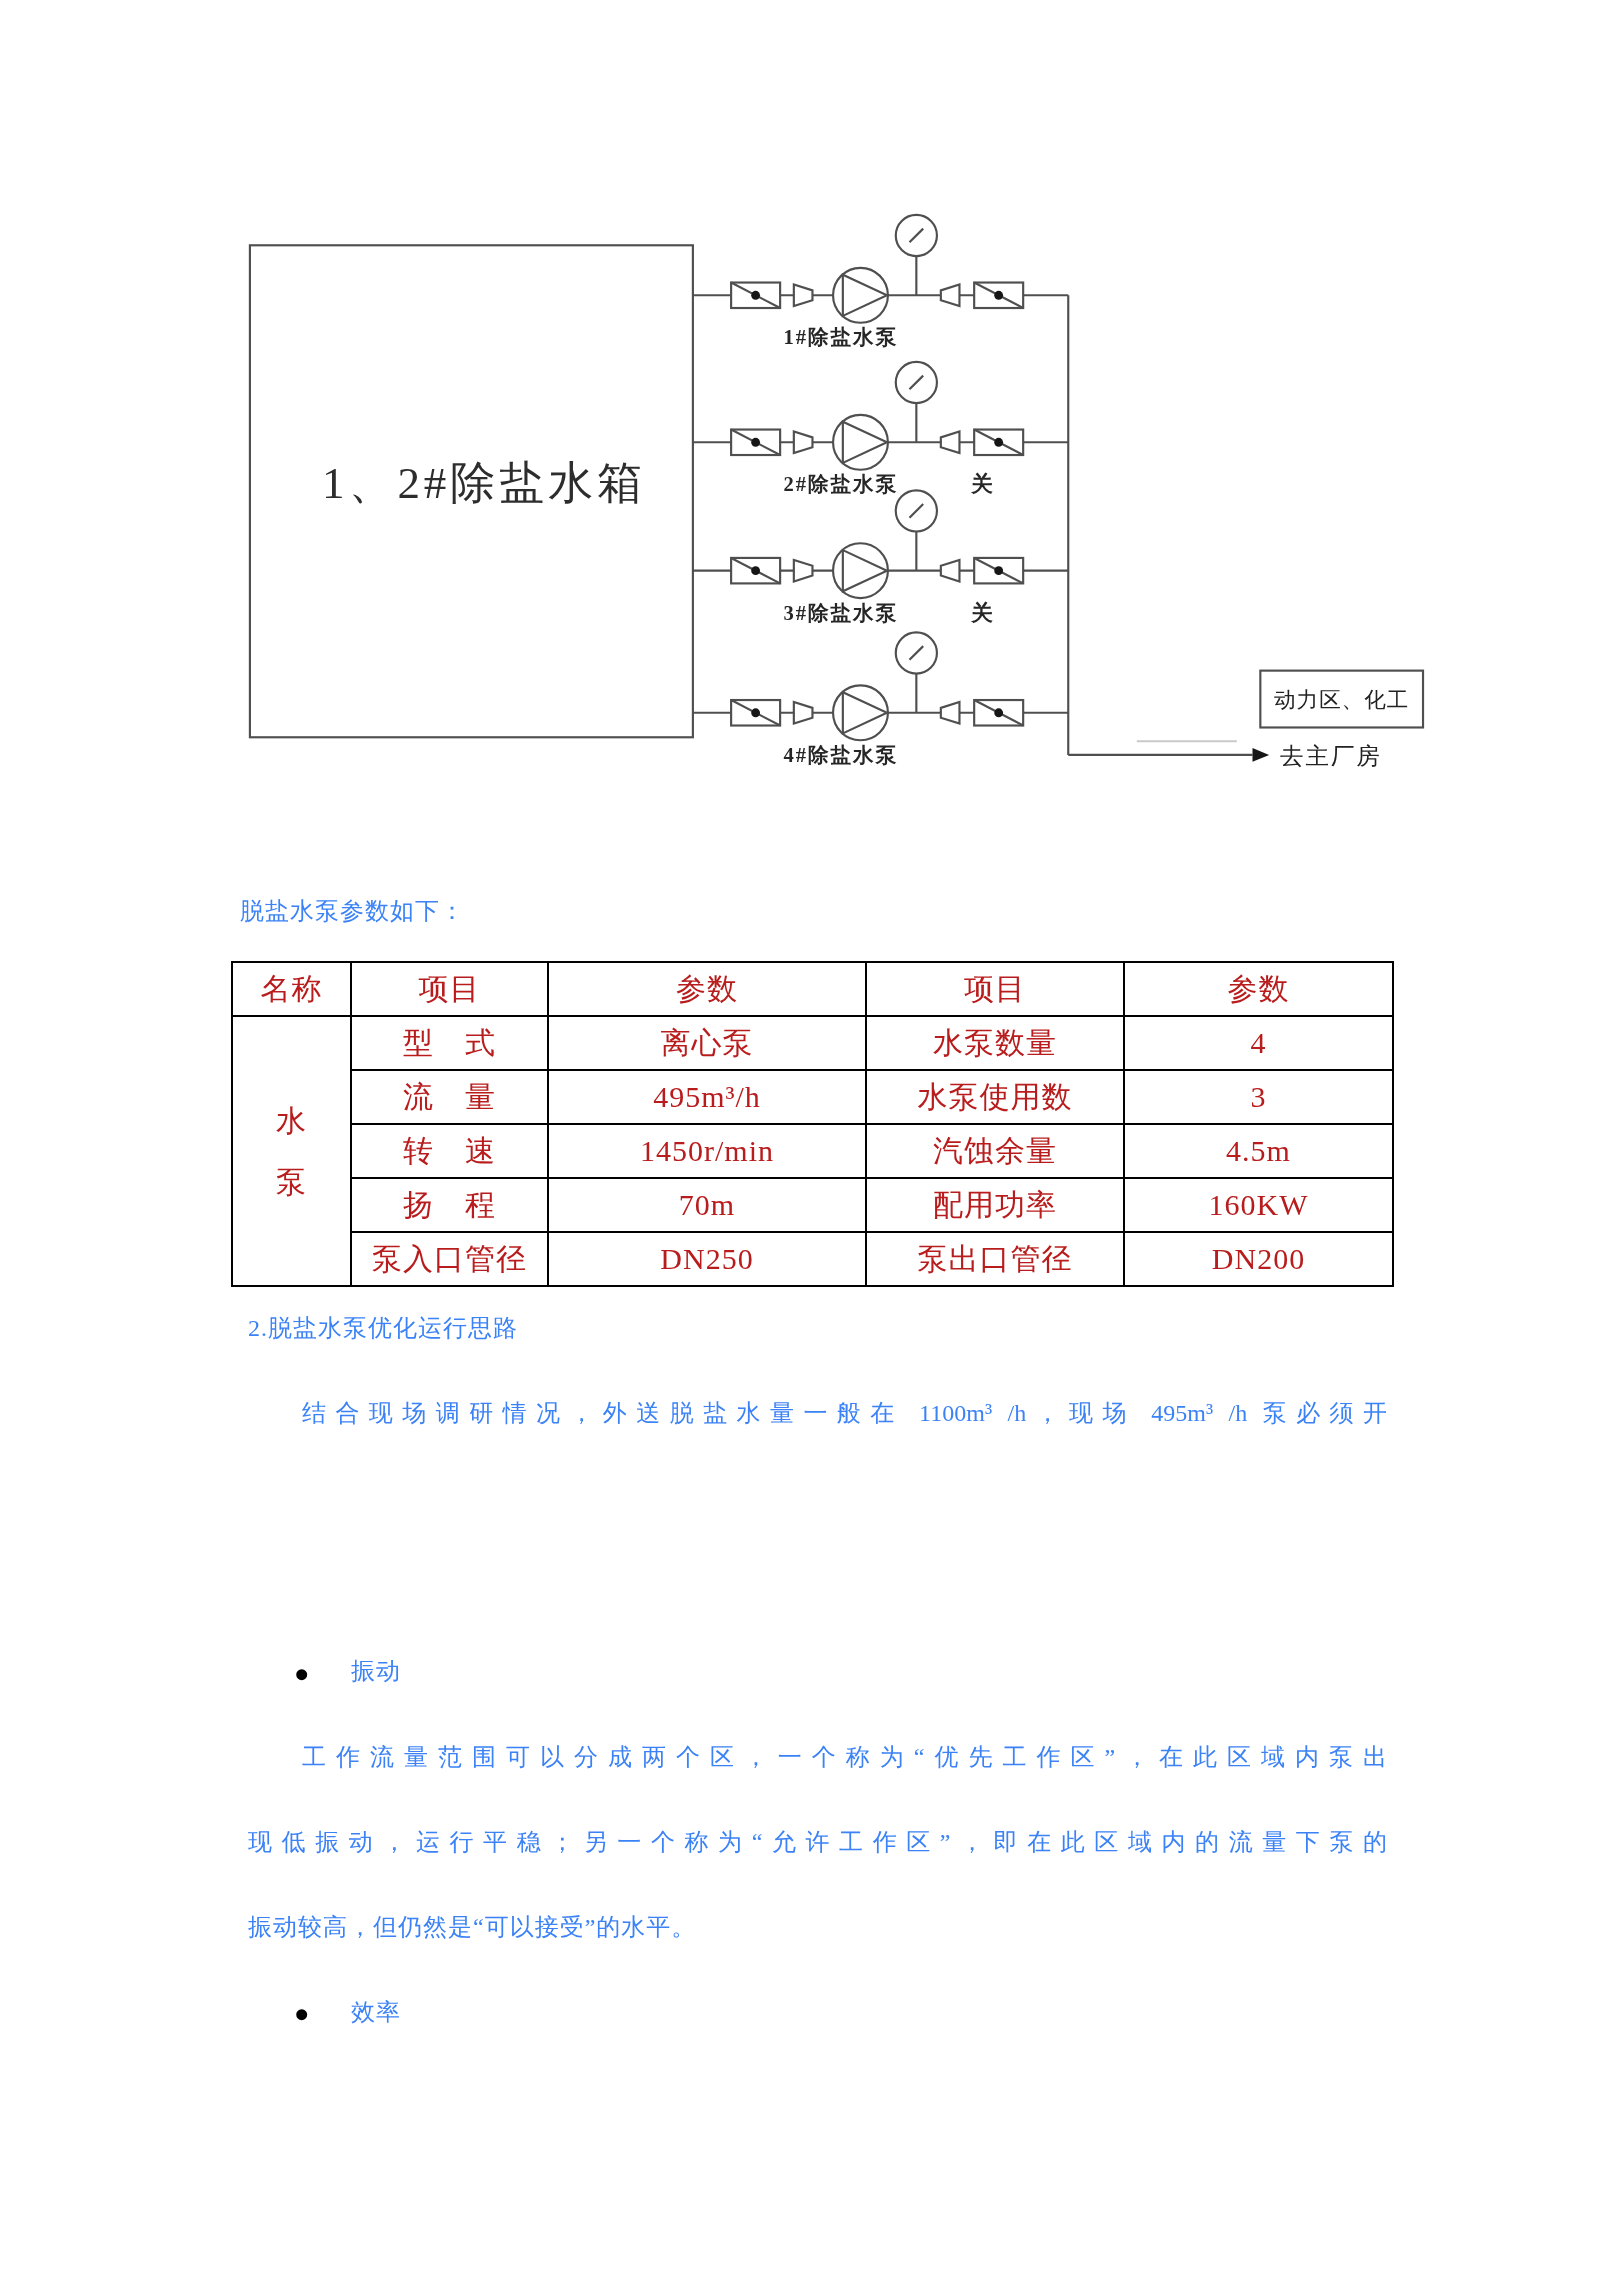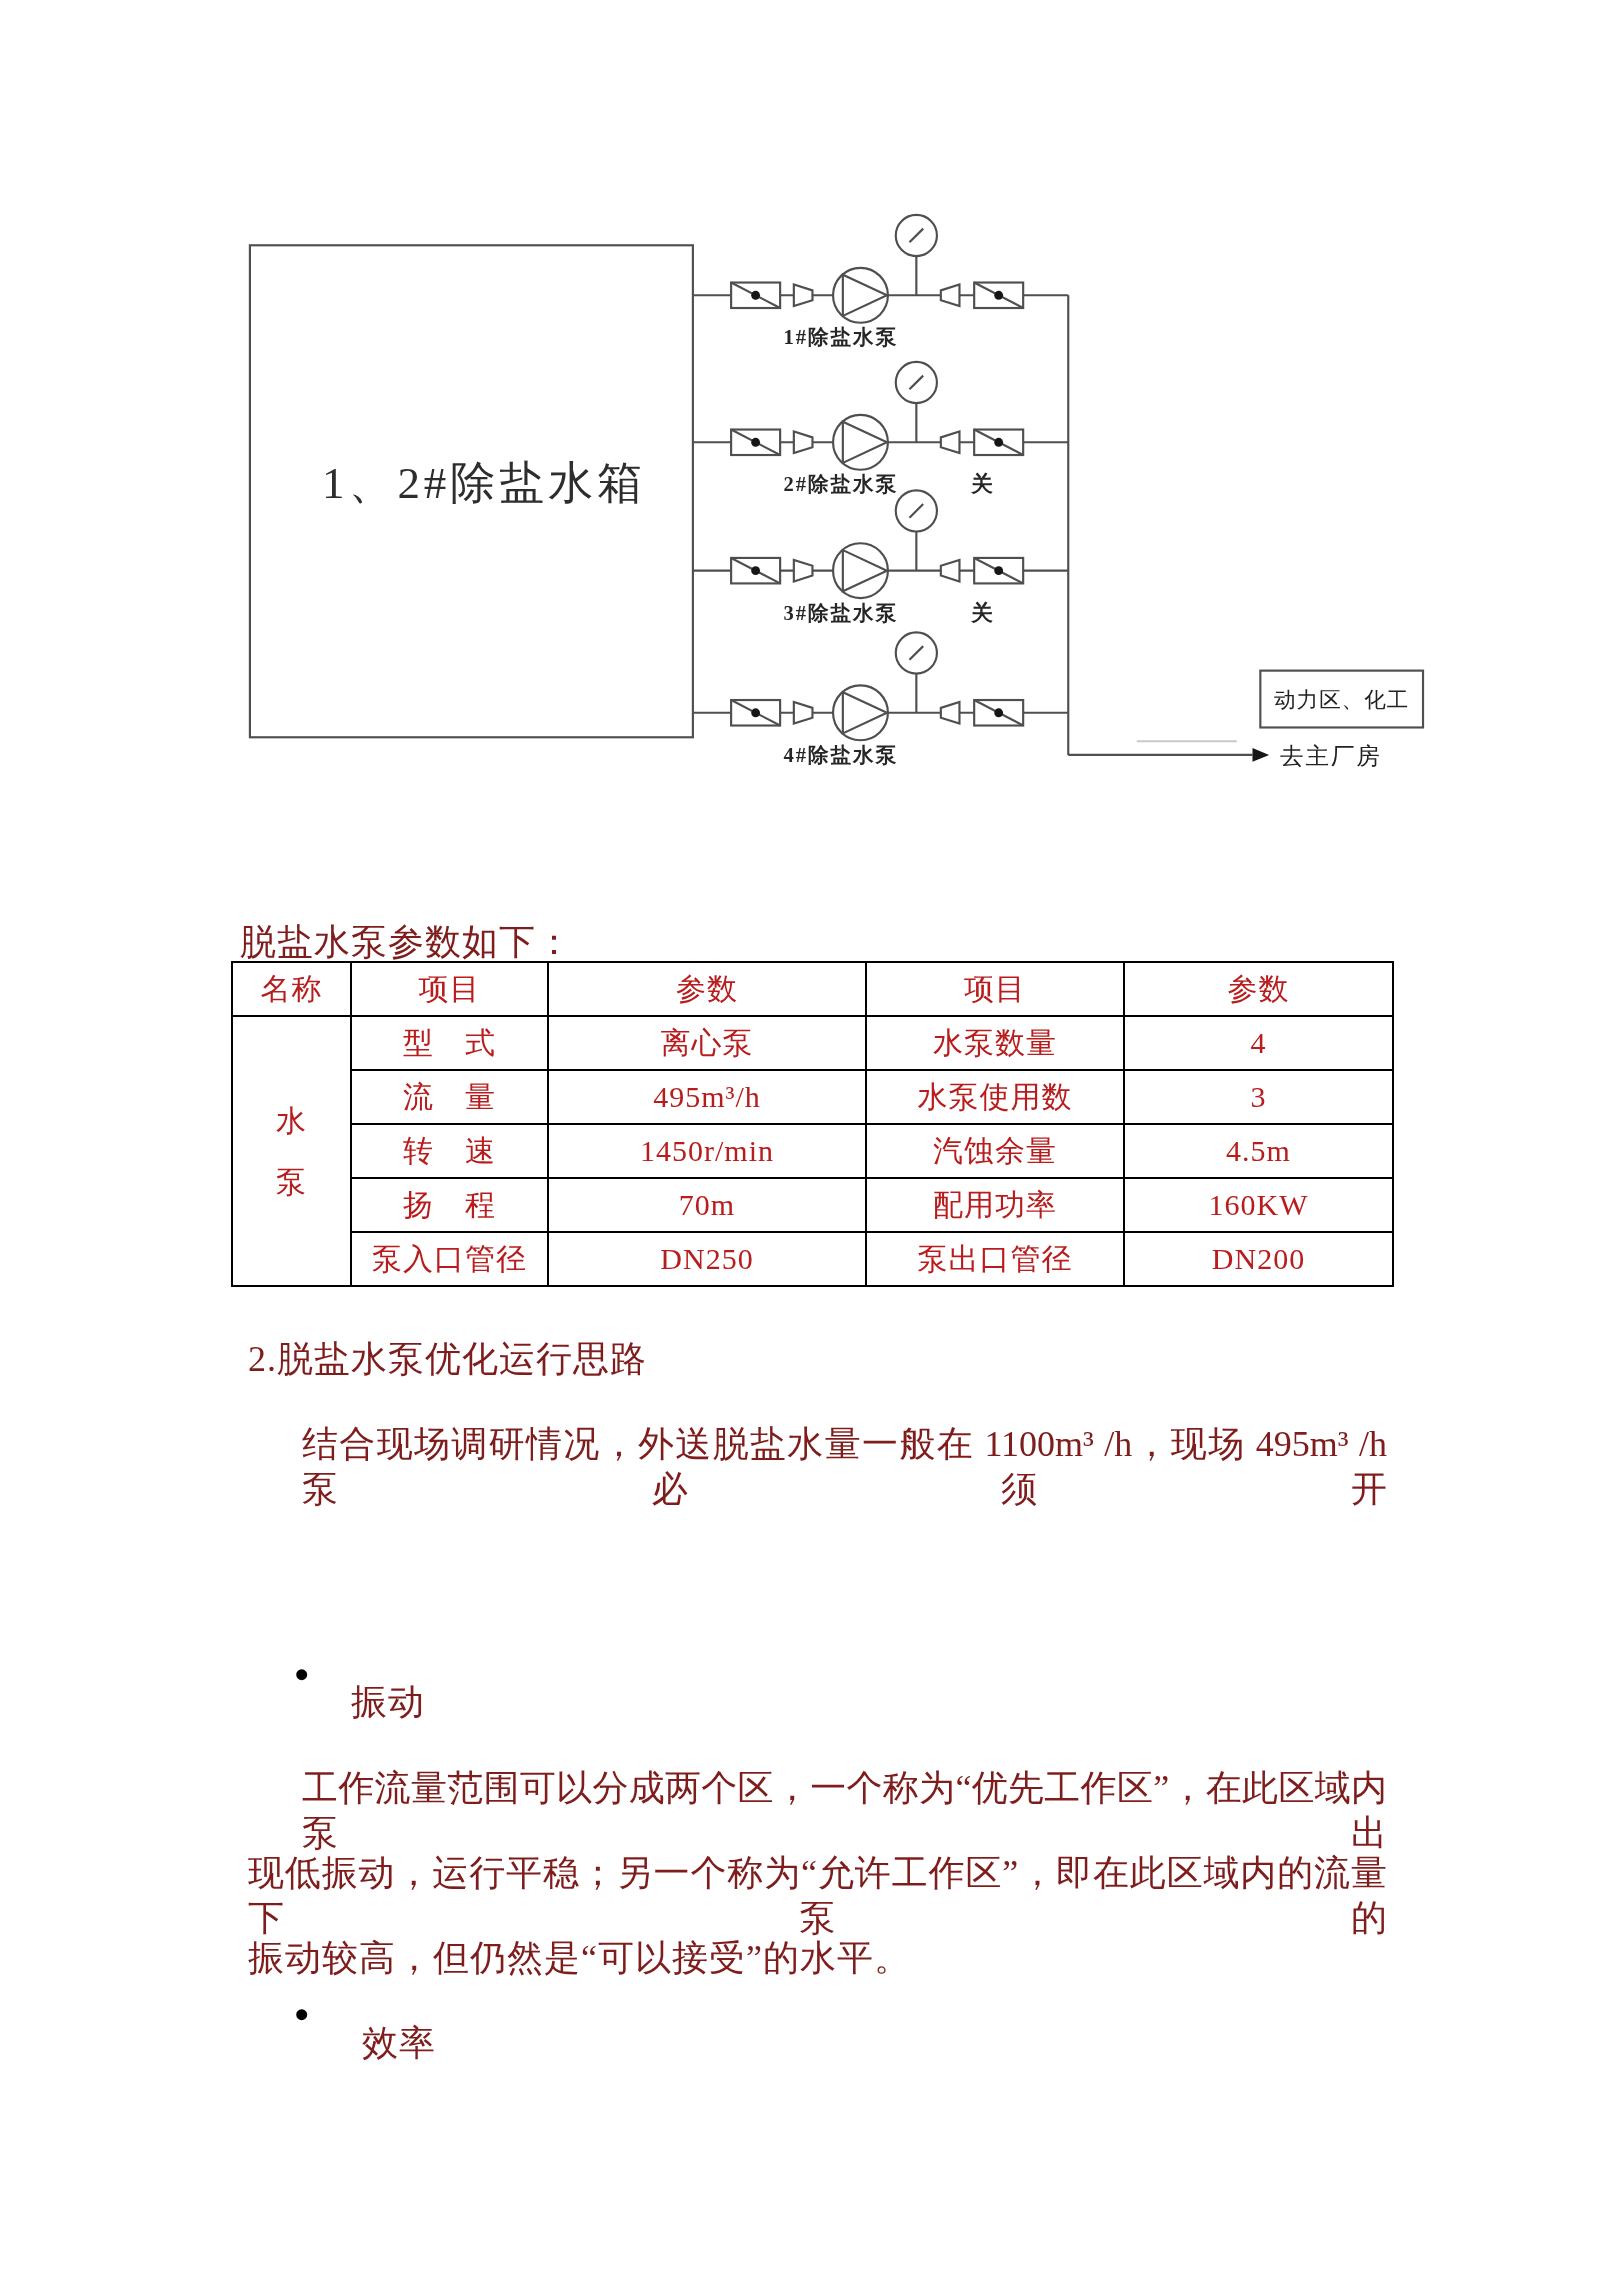--- a/index.html
+++ b/index.html
@@ -11,21 +11,21 @@
   .ln{stroke:#4f4f4f;stroke-width:2.2;fill:none;}
   .faint{stroke:#c9c9c9;stroke-width:2;fill:none;}
   .sym{fill:#ffffff;stroke:#4f4f4f;stroke-width:2.2;}
   .dot{fill:#161616;stroke:none;}
   text{font-family:"Liberation Serif","DejaVu Serif",serif;}
   .tanklabel{font-size:46px;letter-spacing:4px;fill:#2d2d2d;text-anchor:middle;font-weight:500;}
   .pumplabel{font-size:21px;font-weight:600;letter-spacing:2px;text-anchor:middle;fill:#262626;}
   .statuslabel{font-size:22px;font-weight:600;text-anchor:middle;fill:#262626;}
   .destlabel{font-size:22px;text-anchor:middle;fill:#222222;letter-spacing:1px;}
   .outletlabel{font-size:24px;fill:#222222;letter-spacing:2px;}
-  .bodyline{position:absolute;font-size:36px;line-height:1.25;letter-spacing:1px;white-space:nowrap;color:#7f1d1d;margin-top:24px;}
+  .bodyline{position:absolute;font-size:24px;line-height:1.25;letter-spacing:1px;white-space:nowrap;color:#3b82f6;}
   .justline{white-space:normal;letter-spacing:0;text-align:justify;text-align-last:justify;}
   .bullet-dot{position:absolute;font-size:25.5px;color:#000;line-height:1.1;}
   .ptable{
     position:absolute;left:231px;top:961px;width:1160px;
     border-collapse:collapse;table-layout:fixed;border:2.9px solid #000;
     font-size:30px;color:#b91c1c;
   }
   .ptable th,.ptable td{
     border:2px solid #000;text-align:center;vertical-align:middle;
     padding:0;font-weight:normal;letter-spacing:1px;
@@ -153,16 +153,16 @@
   <div class="bodyline justline" style="left:302px;top:1398px;width:1085px;">结合现场调研情况，外送脱盐水量一般在 1100m³ /h，现场 495m³ /h 泵必须开</div>
 
   <span class="bullet-dot" style="left:294px;top:1660px;">●</span>
   <div class="bodyline" style="left:351px;top:1656px;">振动</div>
 
   <div class="bodyline justline" style="left:302px;top:1742px;width:1085px;">工作流量范围可以分成两个区，一个称为“优先工作区”，在此区域内泵出</div>
   <div class="bodyline justline" style="left:248px;top:1827px;width:1139px;">现低振动，运行平稳；另一个称为“允许工作区”，即在此区域内的流量下泵的</div>
   <div class="bodyline" style="left:248px;top:1912px;">振动较高，但仍然是“可以接受”的水平。</div>
 
   <span class="bullet-dot" style="left:294px;top:2000px;">●</span>
-  <div class="bodyline" style="left:362px;top:1997px;">效率</div>
+  <div class="bodyline" style="left:351px;top:1997px;">效率</div>
 
 </div>
 
 
 </body></html>

